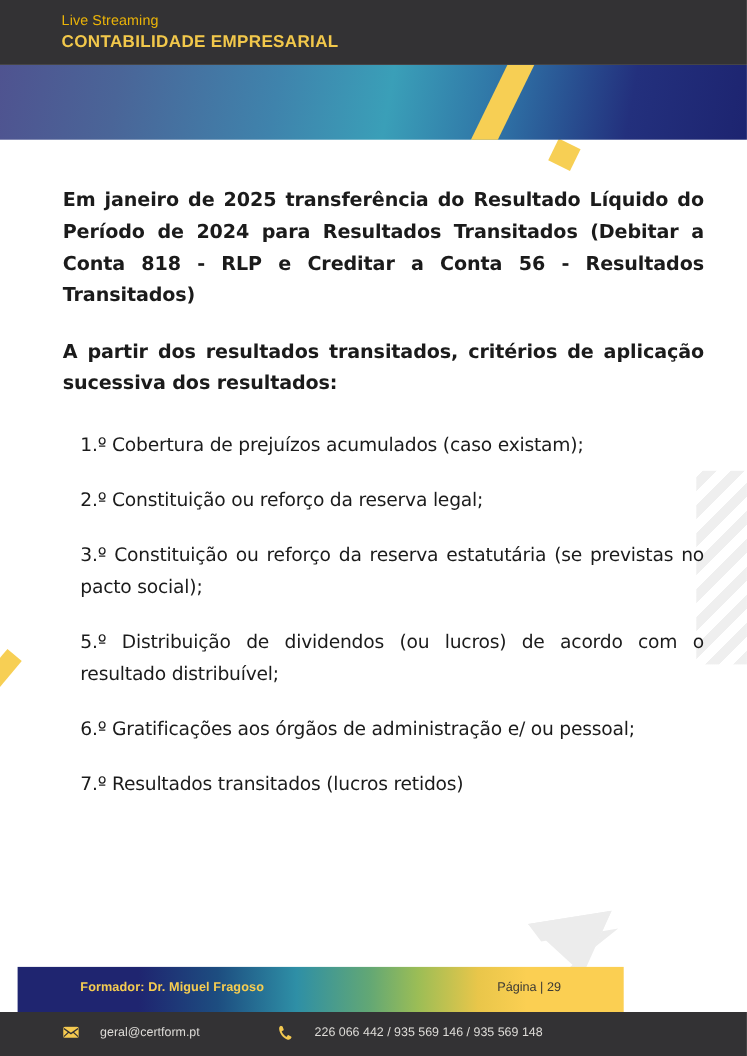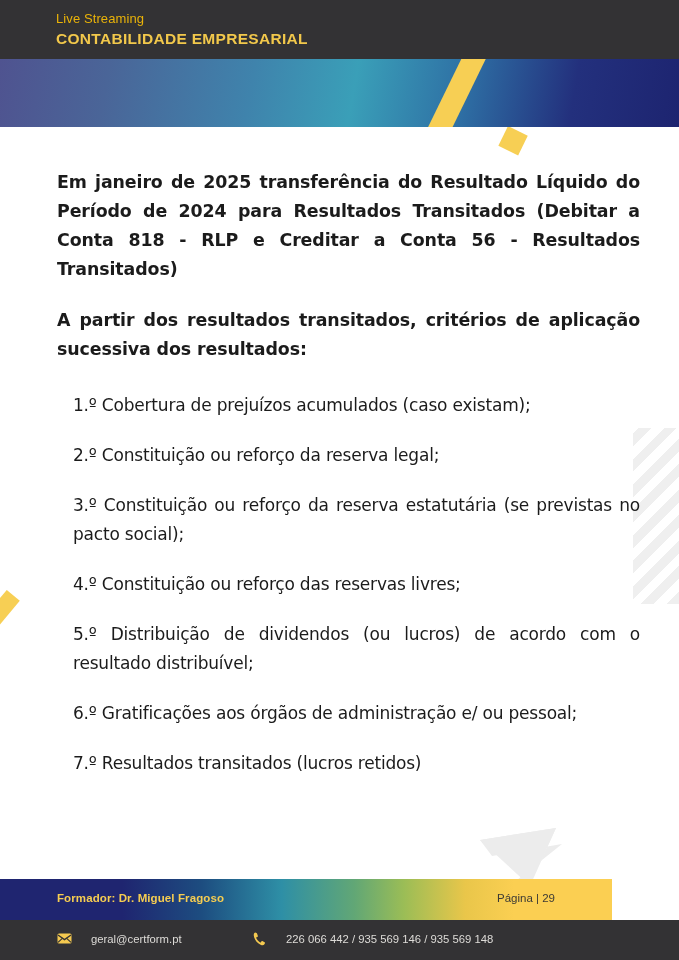--- a/index.html
+++ b/index.html
@@ -210,23 +210,23 @@
     letter-spacing: -0.2px;
     color: #1b1b1b;
   }
   .list-item.last {
     margin-bottom: 0;
   }
 
   
   .footer-bar {
     position: absolute;
-    left: 0;
+    left: 16px;
     top: 879px;
-    width: 612px;
+    width: 551px;
     height: 41px;
     background: linear-gradient(90deg,
         #1f2570 0%,
         #1f2570 20%,
         #1d4d80 33%,
         #2e8fa6 46%,
         #62a775 58%,
         #9bbd56 66%,
         #e9c64a 76%,
         #fbcf52 84%,
@@ -325,21 +325,20 @@
   </svg>
 
   <div class="content">
     <p class="para-bold">Em janeiro de 2025 transferência do Resultado Líquido do Período de 2024 para Resultados Transitados (Debitar a Conta 818 - RLP e Creditar a Conta 56 - Resultados Transitados)</p>
 
     <p class="para-bold second">A partir dos resultados transitados, critérios de aplicação sucessiva dos resultados:</p>
 
     <p class="list-item">1.º Cobertura de prejuízos acumulados (caso existam);</p>
     <p class="list-item">2.º Constituição ou reforço da reserva legal;</p>
     <p class="list-item">3.º Constituição ou reforço da reserva estatutária (se previstas no pacto social);</p>
-    <p class="list-item">4.º Constituição ou reforço das reservas livres;</p>
     <p class="list-item">5.º Distribuição de dividendos (ou lucros) de acordo com o resultado distribuível;</p>
     <p class="list-item">6.º Gratificações aos órgãos de administração e/ ou pessoal;</p>
     <p class="list-item last">7.º Resultados transitados (lucros retidos)</p>
   </div>
 
   <div class="footer-bar">
     <div class="formador">Formador: Dr. Miguel Fragoso</div>
     <div class="page-num">Página | 29</div>
   </div>
 

